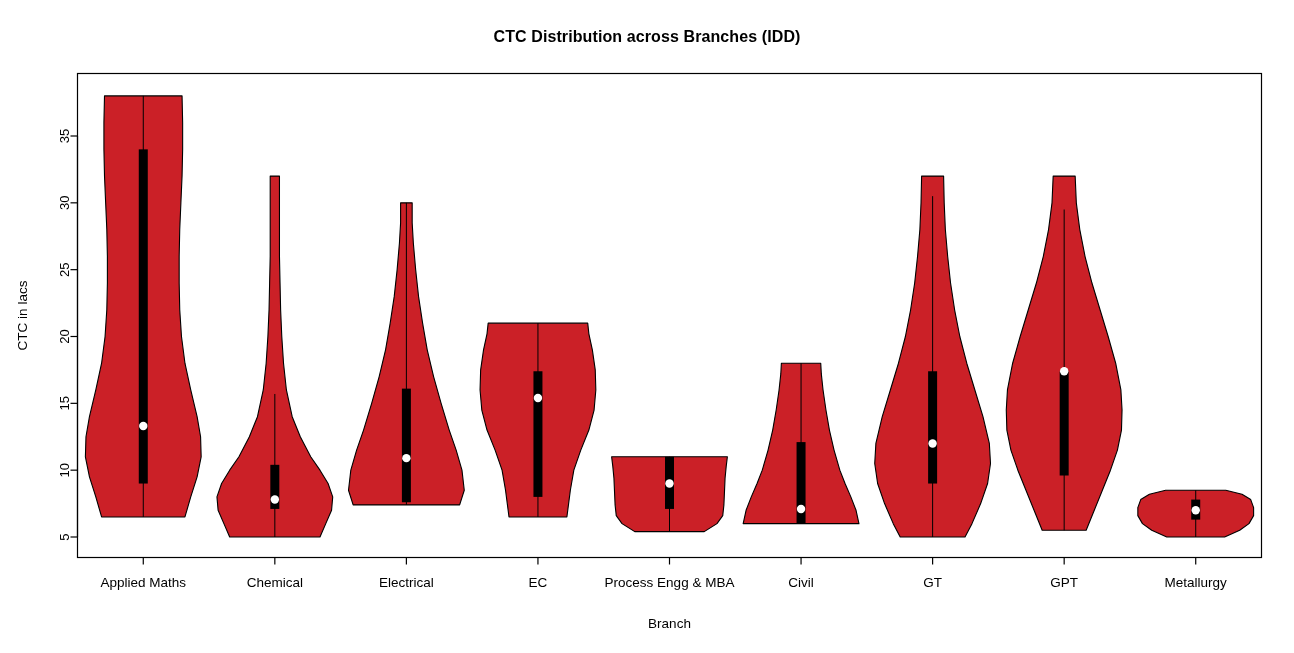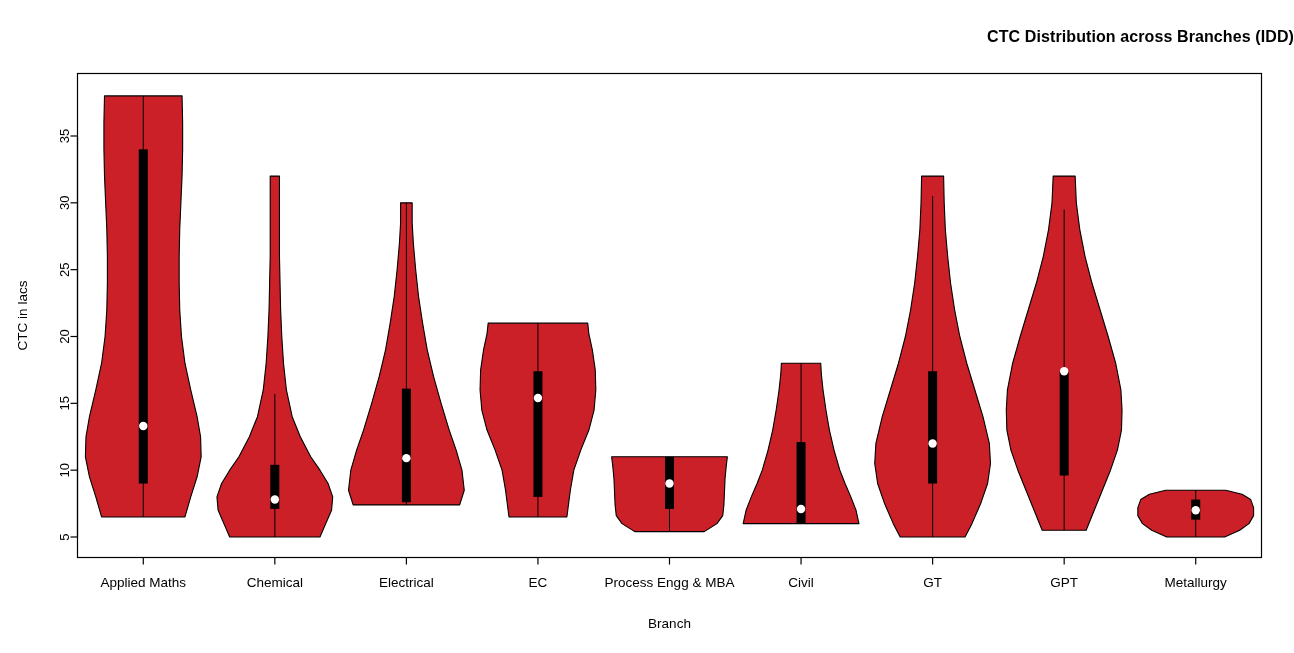--- a/index.html
+++ b/index.html
@@ -16,21 +16,21 @@
     width: 1294px;
     height: 653px;
     background: #ffffff;
     overflow: hidden;
   }
   #chart-title {
     position: absolute;
     top: 28px;
     left: 0;
     width: 1294px;
-    text-align: right;
+    text-align: center;
     font-size: 16px;
     font-weight: bold;
     letter-spacing: 0.1px;
     font-family: "Liberation Sans", sans-serif;
   }
   #plot-svg {
     position: absolute;
     top: 0;
     left: 0;
   }

